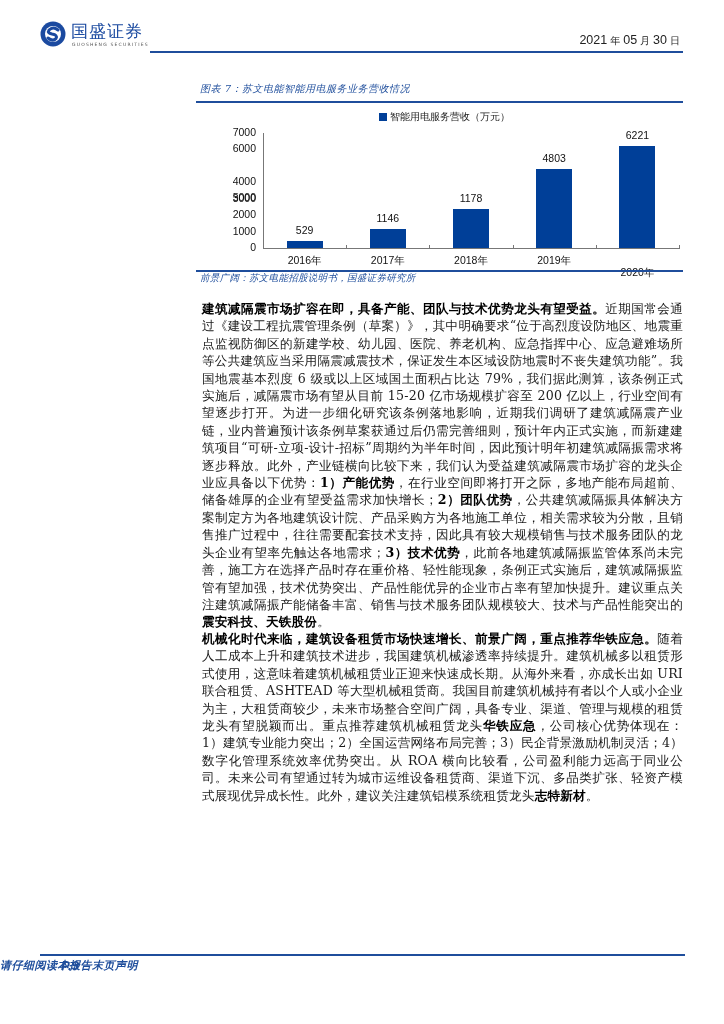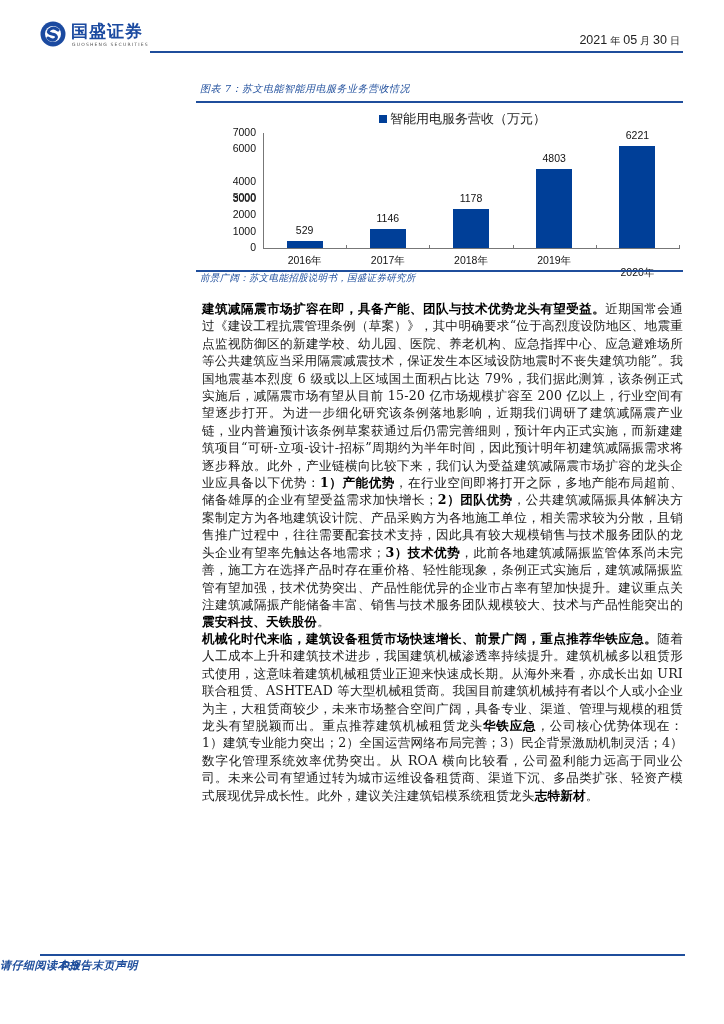--- a/index.html
+++ b/index.html
@@ -4,33 +4,33 @@
 <style>
   html, body { margin: 0; padding: 0; }
   body {
     width: 724px; height: 1024px; background: #ffffff; position: relative; overflow: hidden;
     font-family: "DejaVu Serif", "Liberation Serif", serif; color: #1a1a1a;
   }
   .abs { position: absolute; }
   
   .logo { left: 40px; top: 20px; width: 120px; height: 34px; }
   .logo-mark { position: absolute; left: 0; top: 1px; width: 26px; height: 26px; }
-  .logo-cn { position: absolute; left: 31px; top: 0px; font-family: "DejaVu Sans", sans-serif; font-weight: bold; font-size: 17px; color: #1b4aa0; letter-spacing: 1px; white-space: nowrap; }
+  .logo-cn { position: absolute; left: 31px; top: 0px; font-family: "DejaVu Sans", sans-serif; font-weight: normal; font-size: 17px; color: #1b4aa0; letter-spacing: 1px; white-space: nowrap; }
   .logo-en { position: absolute; left: 32px; top: 22px; font-family: "DejaVu Sans", sans-serif; font-size: 4.5px; color: #555; letter-spacing: 1.2px; white-space: nowrap; }
   .header-line { left: 150px; top: 51px; width: 533px; height: 2px; background: #1f4e9c; }
   .header-date { right: 41px; top: 33px; font-family: "Liberation Sans", sans-serif; font-size: 12.5px; color: #222; }
   .header-date .u { font-family: "DejaVu Serif", serif; font-size: 10px; margin: 0 3px; }
 
   
   .fig-title { left: 200px; top: 82px; font-style: italic; font-size: 10px; color: #1f4e9c; letter-spacing: 0.5px; }
   .fig-topline { left: 196px; top: 101px; width: 487px; height: 2px; background: #1f4e9c; }
   .fig-botline { left: 196px; top: 270px; width: 487px; height: 2px; background: #1f4e9c; }
   .fig-source { left: 200px; top: 272px; font-style: italic; font-size: 9.5px; color: #1f4e9c; letter-spacing: 0.3px; }
 
-  .legend { left: 379px; top: 110px; font-size: 13px; color: #222; display: flex; align-items: center; white-space: nowrap; }
+  .legend { left: 379px; top: 110px; font-size: 10px; color: #222; display: flex; align-items: center; white-space: nowrap; }
   .legend-swatch { width: 8px; height: 8px; background: #003f98; margin-right: 3px; display: inline-block; }
 
   .chart { left: 196px; top: 120px; width: 487px; height: 150px; }
   .ytick { position: absolute; font-family: "Liberation Sans", sans-serif; font-size: 10.5px; color: #111; text-align: right; width: 40px; }
   .axis-y { position: absolute; width: 1px; background: #777; }
   .axis-x { position: absolute; height: 1px; background: #777; }
   .xtick-mark { position: absolute; width: 1px; height: 4px; background: #777; }
   .bar { position: absolute; background: #003f98; }
   .bar-label { position: absolute; font-family: "Liberation Sans", sans-serif; font-size: 10.5px; color: #111; text-align: center; width: 60px; }
   .xlabel { position: absolute; font-family: "Liberation Sans", sans-serif; font-size: 10.5px; color: #111; text-align: center; width: 70px; }

